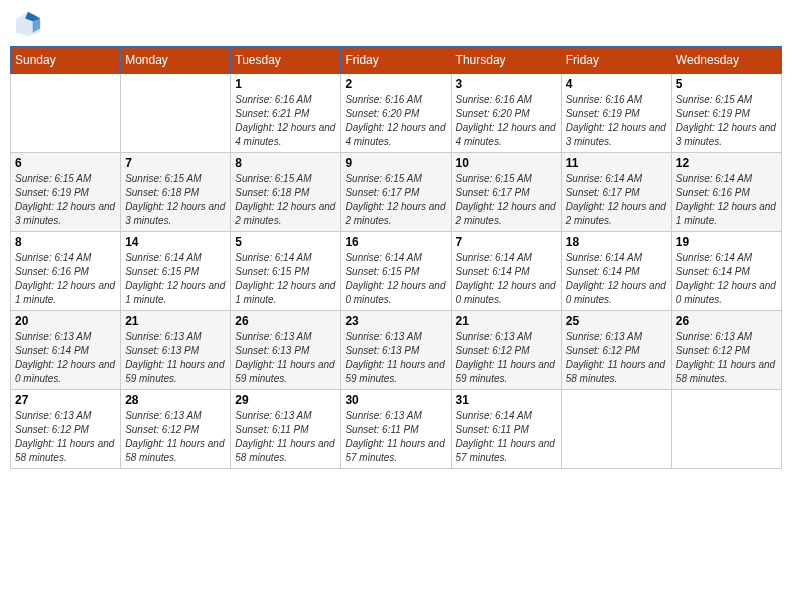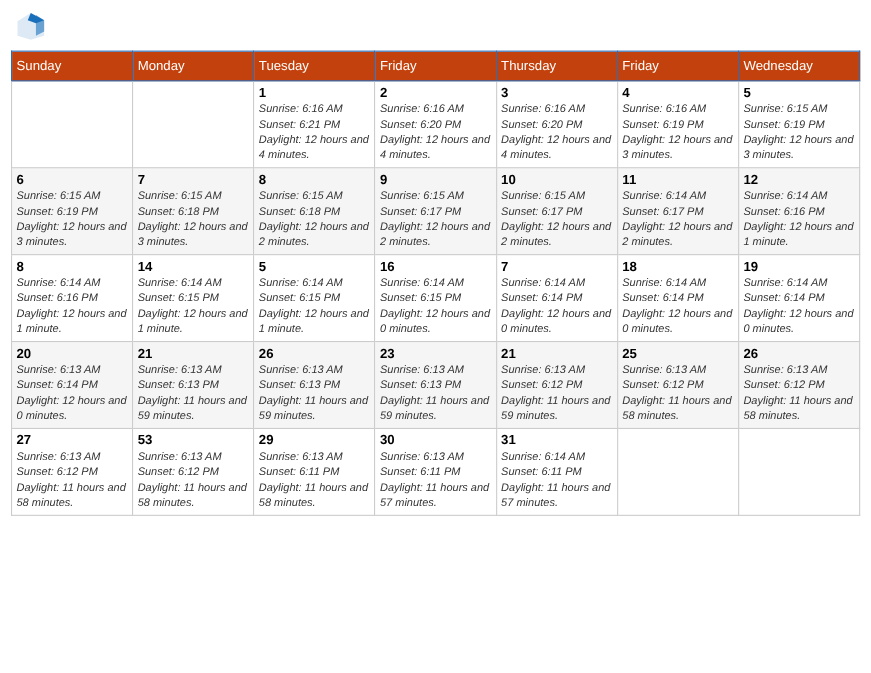--- a/index.html
+++ b/index.html
@@ -179,21 +179,21 @@
         <td><span class="day-number">21</span>
 <span class="day-info">Sunrise: 6:13 AM<br>Sunset: 6:12 PM<br>Daylight: 11 hours and 59 minutes.</span></td>
         <td><span class="day-number">25</span>
 <span class="day-info">Sunrise: 6:13 AM<br>Sunset: 6:12 PM<br>Daylight: 11 hours and 58 minutes.</span></td>
         <td><span class="day-number">26</span>
 <span class="day-info">Sunrise: 6:13 AM<br>Sunset: 6:12 PM<br>Daylight: 11 hours and 58 minutes.</span></td>
       </tr>
       <tr>
         <td><span class="day-number">27</span>
 <span class="day-info">Sunrise: 6:13 AM<br>Sunset: 6:12 PM<br>Daylight: 11 hours and 58 minutes.</span></td>
-        <td><span class="day-number">53</span>
+        <td><span class="day-number">28</span>
 <span class="day-info">Sunrise: 6:13 AM<br>Sunset: 6:12 PM<br>Daylight: 11 hours and 58 minutes.</span></td>
         <td><span class="day-number">29</span>
 <span class="day-info">Sunrise: 6:13 AM<br>Sunset: 6:11 PM<br>Daylight: 11 hours and 58 minutes.</span></td>
         <td><span class="day-number">30</span>
 <span class="day-info">Sunrise: 6:13 AM<br>Sunset: 6:11 PM<br>Daylight: 11 hours and 57 minutes.</span></td>
         <td><span class="day-number">31</span>
 <span class="day-info">Sunrise: 6:14 AM<br>Sunset: 6:11 PM<br>Daylight: 11 hours and 57 minutes.</span></td>
         <td class="empty-cell"></td>
         <td class="empty-cell"></td>
       </tr>

